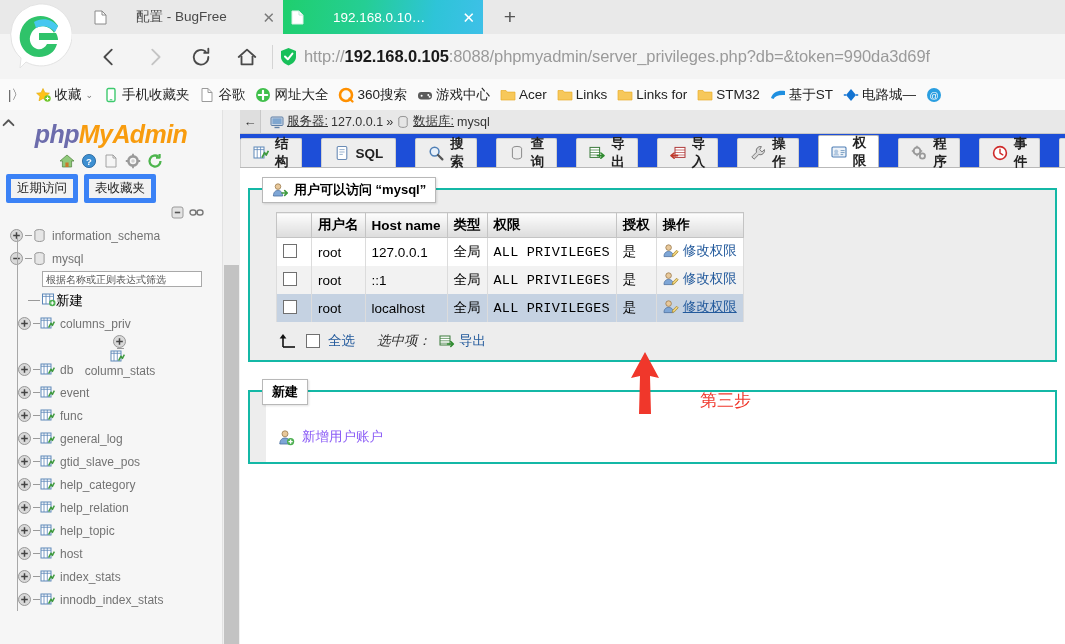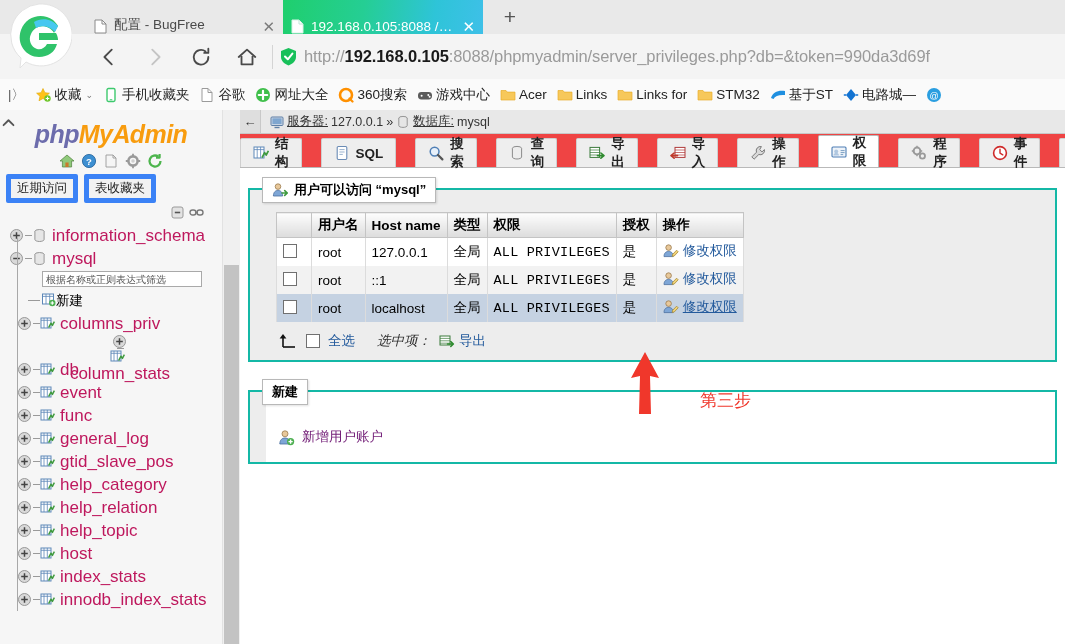--- a/index.html
+++ b/index.html
@@ -11,22 +11,22 @@
   }
   .app{position:relative;width:1065px;height:644px;overflow:hidden;}
 
   
   .browser-chrome{position:absolute;left:0;top:0;width:1065px;height:110px;background:#f0f0f0;}
 
   .tabstrip{position:absolute;left:0;top:0;width:1065px;height:34px;background:#e9e9e9;}
   .logo{position:absolute;left:6px;top:2px;width:66px;height:66px;z-index:30;}
   .logo svg{display:block;}
 
-  .tab{position:absolute;top:0;height:34px;display:flex;align-items:flex-end;
-       padding:0 8px;box-sizing:border-box;cursor:default;}
+  .tab{position:absolute;top:0;height:34px;display:flex;align-items:center;
+       padding:0 8px;box-sizing:border-box;cursor:default;gap:22px;}
   .tab .tab-fav{width:13px;height:15px;margin-right:7px;flex:0 0 auto;}
   .tab .tab-title{font-size:13.5px;white-space:nowrap;overflow:hidden;text-overflow:ellipsis;}
   .tab .tab-close{margin-left:auto;padding-left:10px;font-size:15px;line-height:1;}
 
   .tab-inactive{left:86px;width:197px;background:#e9e9e9;color:#555;}
   .tab-inactive .tab-title{color:#4a4a4a;}
   .tab-inactive .tab-close{color:#7a7a7a;}
 
   .tab-active{left:283px;width:200px;
       background:linear-gradient(100deg,#1fcf6d 0%,#25ce94 40%,#2ec4d8 75%,#3ec0e8 100%);
@@ -75,21 +75,21 @@
   .pma-tab{border:5px solid #3b82f6;background:#f2f2f2;border-radius:2px;
            padding:1px 6px;font-size:12.5px;color:#222;}
   .pma-toolrow{display:flex;justify-content:flex-end;gap:4px;padding:2px 18px 2px 0;}
   .pma-toolrow .ti{width:15px;height:15px;}
 
   .tree{position:relative;margin-top:2px;padding-left:6px;font-size:13.5px;}
   .tnode{display:flex;align-items:center;height:23px;padding-left:4px;}
   .tnode .exp{width:13px;height:13px;flex:0 0 auto;margin-right:2px;}
   .tnode .dash{width:7px;height:1px;background:#9a9a9a;flex:0 0 auto;}
   .tnode .tic{width:15px;height:15px;flex:0 0 auto;margin-right:5px;}
-  .tnode .tlabel{color:#be185d;font-size:17px;white-space:nowrap;}
+  .tnode .tlabel{color:#737373;font-size:12px;white-space:nowrap;}
   .tree .vline{position:absolute;left:17px;top:14px;bottom:0;width:1px;background:#a8a8a8;}
   .filterbox{margin:1px 0 2px 36px;width:160px;height:16px;border:1px solid #a9a9a9;
              background:#fff;font-size:10px;color:#555;padding:1px 3px;box-sizing:border-box;
              line-height:14px;overflow:hidden;white-space:nowrap;}
   .newrow{display:flex;align-items:center;height:23px;padding-left:22px;}
   .newrow .hline{width:12px;height:1px;background:#9a9a9a;margin-right:1px;}
 
   
   .sb-scroll{position:absolute;left:222px;top:110px;width:17px;height:534px;background:#f0f0f0;
              border-left:1px solid #e2e2e2;}
@@ -102,21 +102,21 @@
         overflow:hidden;}
 
   .breadcrumb{height:23px;display:flex;align-items:center;background:#e8e8e8;
               border-bottom:1px solid #c8c8c8;}
   .bc-back{width:20px;height:23px;display:flex;align-items:center;justify-content:center;
            color:#333;font-size:13px;border-right:1px solid #c8c8c8;background:#dedede;}
   .bc-body{display:flex;align-items:center;padding-left:9px;font-size:12.5px;color:#333;gap:3px;}
   .bc-body .bci{width:14px;height:14px;}
   .bc-body u{text-decoration:underline;}
 
-  .tabs{display:flex;align-items:flex-end;height:33px;background:#ef4444;
+  .tabs{display:flex;align-items:flex-end;height:33px;background:#1d4ed8;
         border-bottom:1px solid #b9b9b9;gap:17px;}
   .ptab{display:flex;align-items:center;gap:6px;height:29px;padding:0 12px;
         background:#eeeeee;border:1px solid #cfcfcf;border-bottom:none;
         margin-right:2px;box-sizing:border-box;border-radius:2px 2px 0 0;
         font-size:13.5px;font-weight:bold;color:#222;}
   .ptab .pti{width:16px;height:16px;flex:0 0 auto;}
   .ptab.active{background:#fff;height:32px;border-color:#b9b9b9;}
 
   .content{padding:0;background:#fff;height:468px;position:relative;}
 
@@ -140,21 +140,21 @@
   .cbx{width:12px;height:12px;border:1px solid #707070;background:#fff;display:inline-block;vertical-align:-1px;}
   .edit-link{color:#235a9c;display:inline-flex;align-items:center;gap:4px;}
   .edit-link.underlined span{text-decoration:underline;}
   .ico-user{width:16px;height:16px;flex:0 0 auto;}
 
   .withselected{display:flex;align-items:center;gap:8px;padding:10px 0 10px 12px;font-size:13.5px;color:#222;}
   .arrow-ul{width:20px;height:16px;flex:0 0 auto;}
   .ws-label{font-style:italic;color:#333;}
   .ws-export{color:#235a9c;display:inline-flex;align-items:center;gap:4px;}
 
-  .newlink{display:flex;align-items:center;gap:7px;padding:14px 0 16px 12px;font-size:13.5px;color:#701a75;}
+  .newlink{display:flex;align-items:center;gap:7px;padding:14px 0 16px 12px;font-size:13.5px;color:#8b5cf6;}
 
   .annot-text{position:absolute;left:700px;top:389px;color:#f0372b;font-size:17px;
               font-family:"DejaVu Sans",sans-serif;}
   .annot-arrow{position:absolute;left:627px;top:352px;width:36px;height:62px;}
 </style>
 </head>
 <body>
 
 <div class="app">
 

